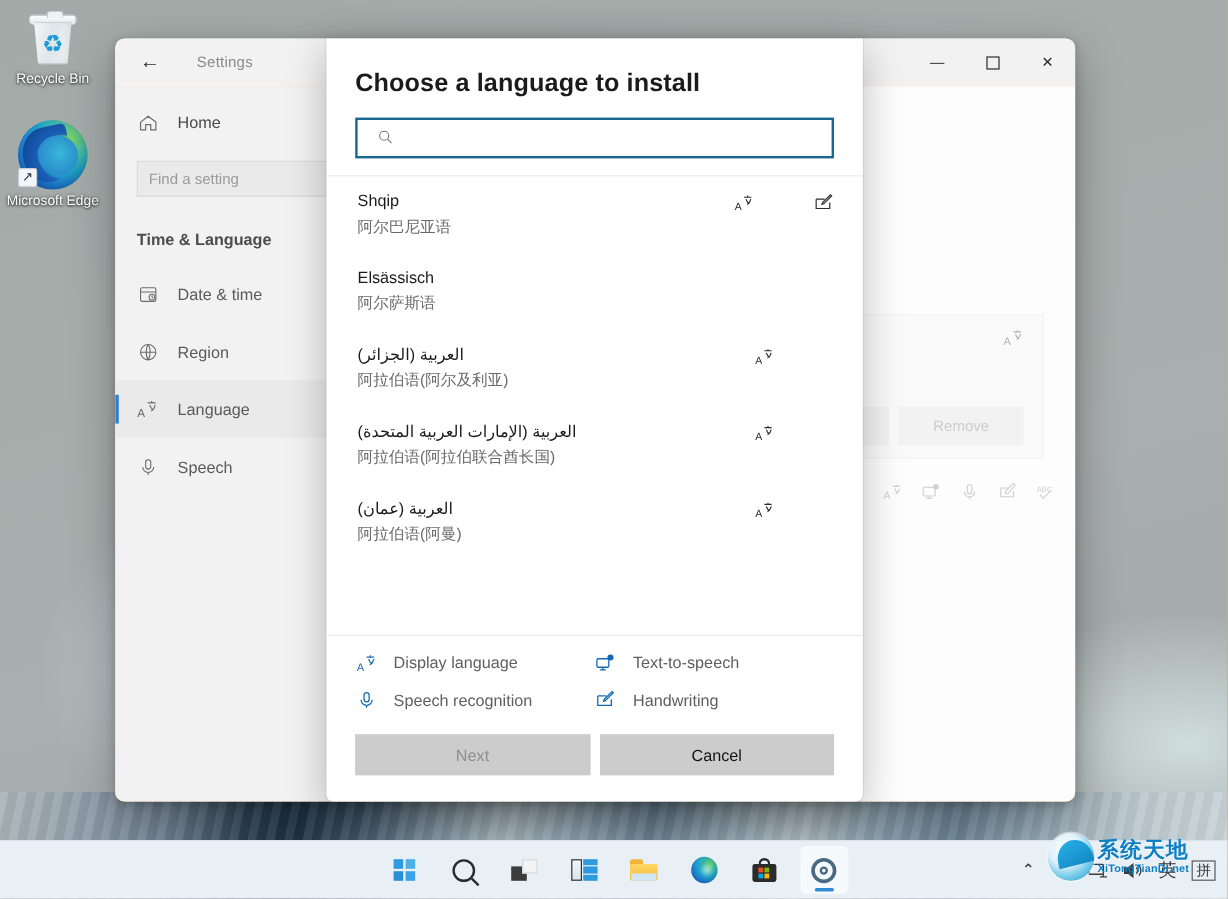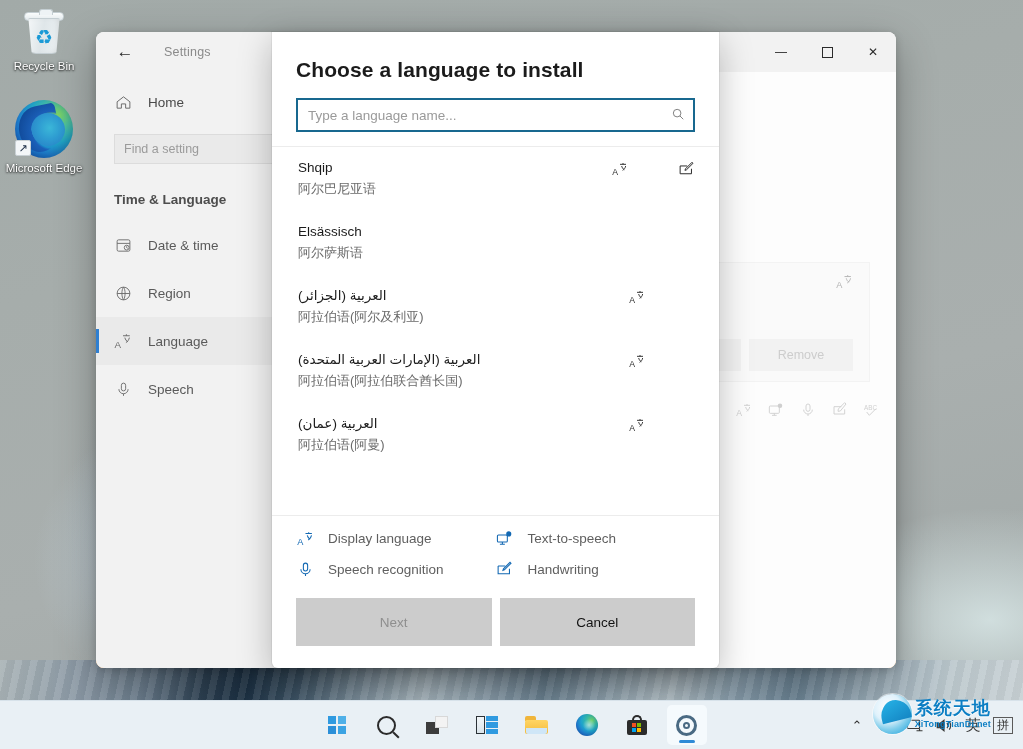--- a/index.html
+++ b/index.html
@@ -211,21 +211,21 @@
 
   .dlg-legend {
     border-top:1px solid #ececec; padding:14px 24px 6px 24px;
     display:grid; grid-template-columns:1fr 1fr; row-gap:14px;
   }
   .legend-item { display:flex; align-items:center; gap:14px; color:#5f5f5f; font-size:13.5px; }
   .legend-ico { color:#1268b3; display:flex; align-items:center; justify-content:center; width:18px; }
 
   .dlg-actions { padding:14px 24px 22px 24px; display:flex; gap:8px; }
   .dbtn {
-    flex:1; height:48px; display:flex; align-items:center; justify-content:center;
+    flex:1; height:34px; display:flex; align-items:center; justify-content:center;
     font-size:13.5px; background:#cccccc; border:1px solid #cccccc;text-align:right;
   }
   .dbtn.disabled { color:#8f8f8f; }
   .dbtn.enabled { color:#131313; }
 
   
   #taskbar {
     position:absolute; left:0; right:0; bottom:0; height:49px;
     background:#e9f0f5;
     border-top:1px solid #d7e2ea;
@@ -457,21 +457,20 @@
 </div>
 
 <div id="lang-dialog">
 
   <div class="dlg-head">
     <div class="dlg-title">Choose a language to install</div>
   </div>
 
   <div class="dlg-search-wrap">
     <div class="dlg-search">
-      <input type="text" value="" placeholder="Type a language name..." style="">
       <span class="srch-ico">
         <svg width="14" height="14" viewBox="0 0 24 24" fill="none" stroke="#777" stroke-width="1.6">
           <circle cx="10.5" cy="10.5" r="6.5"></circle>
             <path d="M15.4 15.4L21 21"></path>
         </svg>
       </span>
     </div>
   </div>
 
   <div class="dlg-list">

